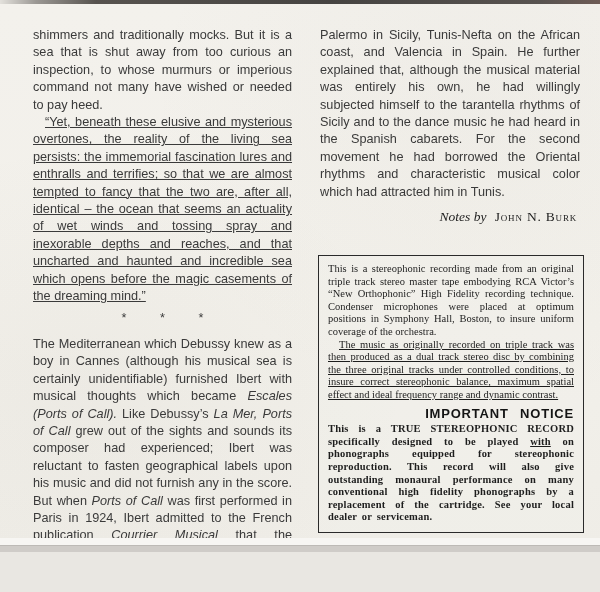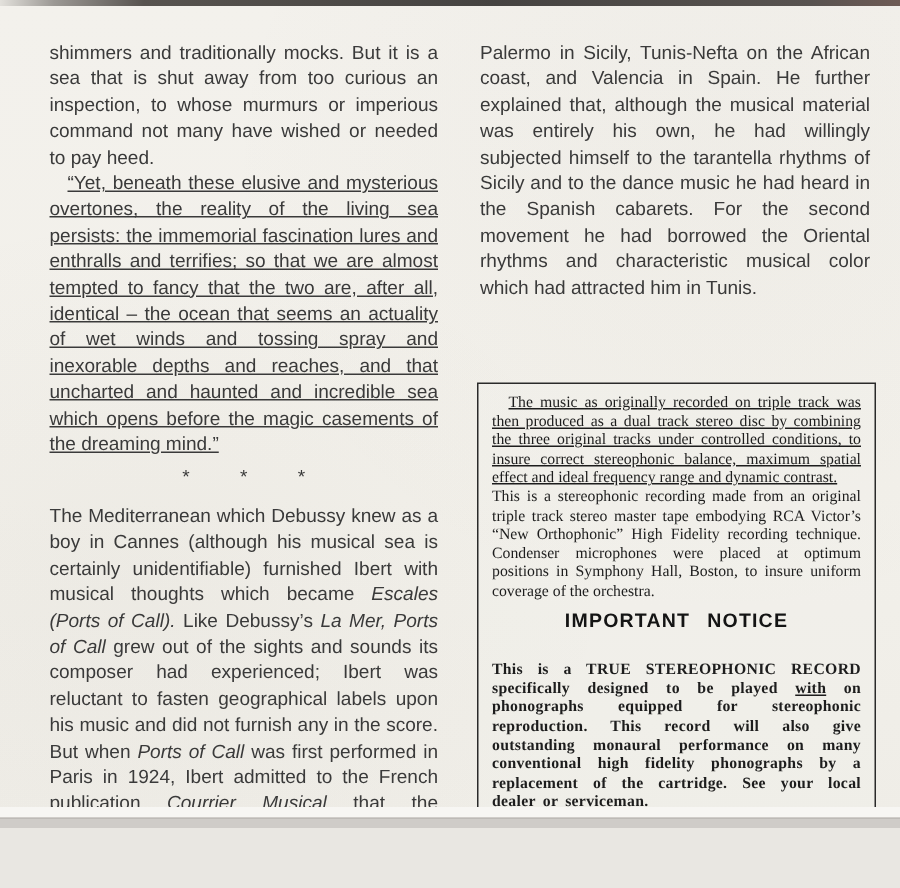--- a/index.html
+++ b/index.html
@@ -39,23 +39,23 @@
   .author{font-variant:small-caps;letter-spacing:0.8px;margin-left:5px;}
 
   .notice-box{
     position:absolute;left:318px;top:255px;width:266px;box-sizing:border-box;
     border:1px solid #2a2a2a;padding:7px 9px 8px 9px;
     font-family:"Liberation Serif",serif;font-size:10.5px;line-height:12.6px;
     color:#1d1d1d;text-align:justify;background:rgba(255,255,255,0.06);
   }
   .notice-box .para.indent{text-indent:11px;}
   .notice-header{
-    text-align:center;font-family:"Liberation Sans",sans-serif;font-weight:bold;
+    text-align:right;font-family:"Liberation Sans",sans-serif;font-weight:bold;
     font-size:13px;letter-spacing:0.8px;word-spacing:7px;color:#141414;
-    margin:6px 0 21px 0;
+    margin:6px 0 3px 0;
   }
   .notice-bold .para{font-weight:bold;letter-spacing:0.2px;word-spacing:2px;}
 
   .footer-catalog{
     position:absolute;left:320px;top:552px;
     font-family:"Liberation Serif",serif;font-size:9.5px;color:#3c3c3c;letter-spacing:0.5px;
   }
   .footer-printed{
     position:absolute;right:21px;top:552px;
     font-family:"Liberation Serif",serif;font-weight:bold;font-size:9px;color:#3c3c3c;letter-spacing:0.3px;
@@ -71,26 +71,30 @@
       <p class="para"><span>shimmers and traditionally mocks. But it is a sea that is shut away from too curious an inspection, to whose murmurs or imperious command not many have wished or needed to pay heed.</span></p>
       <p class="para indent"><span>“Yet, beneath these elusive and mysterious overtones, the reality of the living sea persists: the immemorial fascination lures and enthralls and terrifies; so that we are almost tempted to fancy that the two are, after all, identical – the ocean that seems an actuality of wet winds and tossing spray and inexorable depths and reaches, and that uncharted and haunted and incredible sea which opens before the magic casements of the dreaming mind.”</span></p>
       <p class="sep">* * *</p>
       <p class="para"><span>The Mediterranean which Debussy knew as a boy in Cannes (although his musical sea is certainly unidentifiable) furnished Ibert with musical thoughts which became </span><span class="it">Escales (Ports of Call).</span><span> Like Debussy’s </span><span class="it">La Mer, Ports of Call</span><span> grew out of the sights and sounds its composer had experienced; Ibert was reluctant to fasten geographical labels upon his music and did not furnish any in the score. But when </span><span class="it">Ports of Call</span><span> was first performed in Paris in 1924, Ibert admitted to the French publication </span><span class="it">Courrier Musical</span><span> that the composition had emerged after a Mediterranean cruise where he had visited the ports of</span></p>
     </div>
 
   <div class="col col-right">
     <div>
         <p class="para"><span>Palermo in Sicily, Tunis-Nefta on the African coast, and Valencia in Spain. He further explained that, although the musical material was entirely his own, he had willingly subjected himself to the tarantella rhythms of Sicily and to the dance music he had heard in the Spanish cabarets. For the second movement he had borrowed the Oriental rhythms and characteristic musical color which had attracted him in Tunis.</span></p>
       </div>
+    <div class="byline">
+      <span class="notes-by">Notes by</span>
+      <span class="author">John N. Burk</span>
+    </div>
   </div>
 
   <div class="notice-box">
     <div>
+        <p class="para"><span>This is a stereophonic recording made from an original triple track stereo master tape embodying RCA Victor’s “New Orthophonic” High Fidelity recording technique. Condenser microphones were placed at optimum positions in Symphony Hall, Boston, to insure uniform coverage of the orchestra.</span></p>
         <p class="para indent"><span>The music as originally recorded on triple track was then produced as a dual track stereo disc by combining the three original tracks under controlled conditions, to insure correct stereophonic balance, maximum spatial effect and ideal frequency range and dynamic contrast.</span></p>
-        <p class="para"><span>This is a stereophonic recording made from an original triple track stereo master tape embodying RCA Victor’s “New Orthophonic” High Fidelity recording technique. Condenser microphones were placed at optimum positions in Symphony Hall, Boston, to insure uniform coverage of the orchestra.</span></p>
       </div>
     <div class="notice-header">IMPORTANT NOTICE</div>
     <div class="notice-bold">
         <p class="para"><span>This is a TRUE STEREOPHONIC RECORD specifically designed to be played </span><span class="ul">with</span><span> on phonographs equipped for stereophonic reproduction. This record will also give outstanding monaural performance on many conventional high fidelity phonographs by a replacement of the cartridge. See your local dealer or serviceman.</span></p>
       </div>
   </div>
 
   <span class="footer-catalog">LSC-3287</span>
   <span class="footer-printed">Printed in  U. S. A.</span>
 

